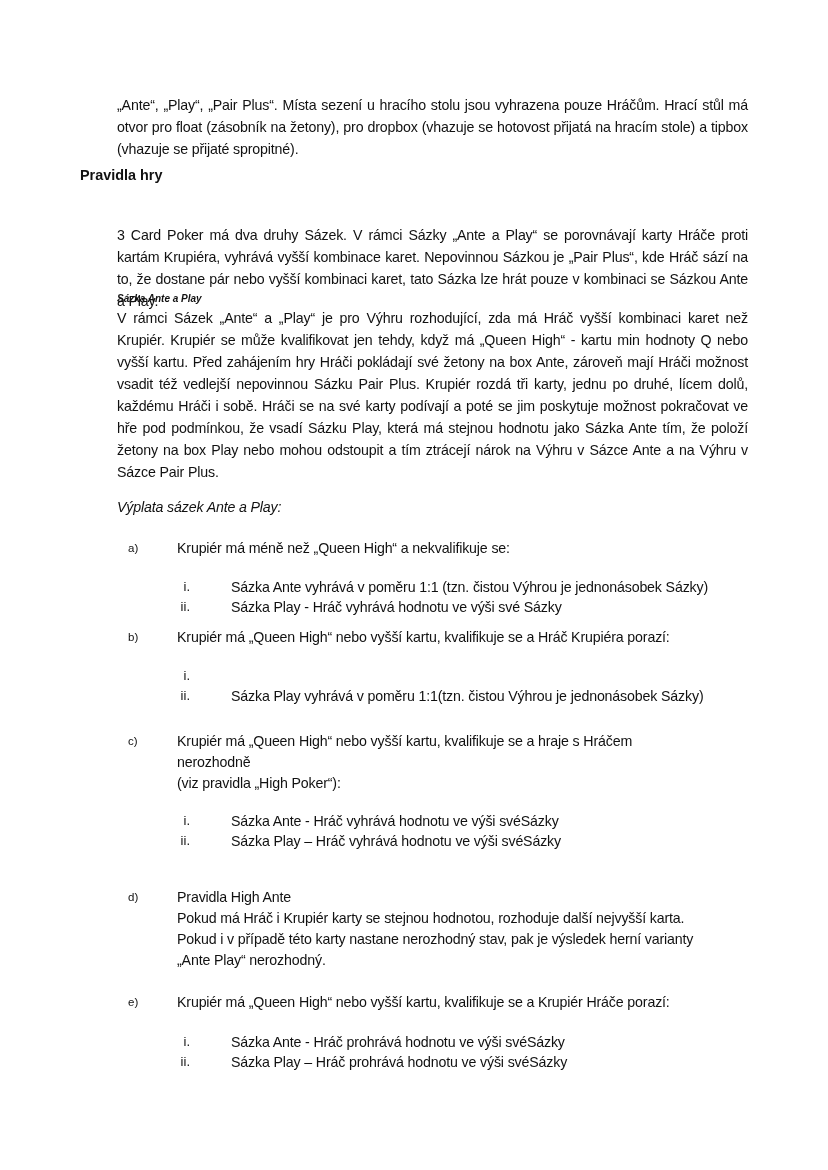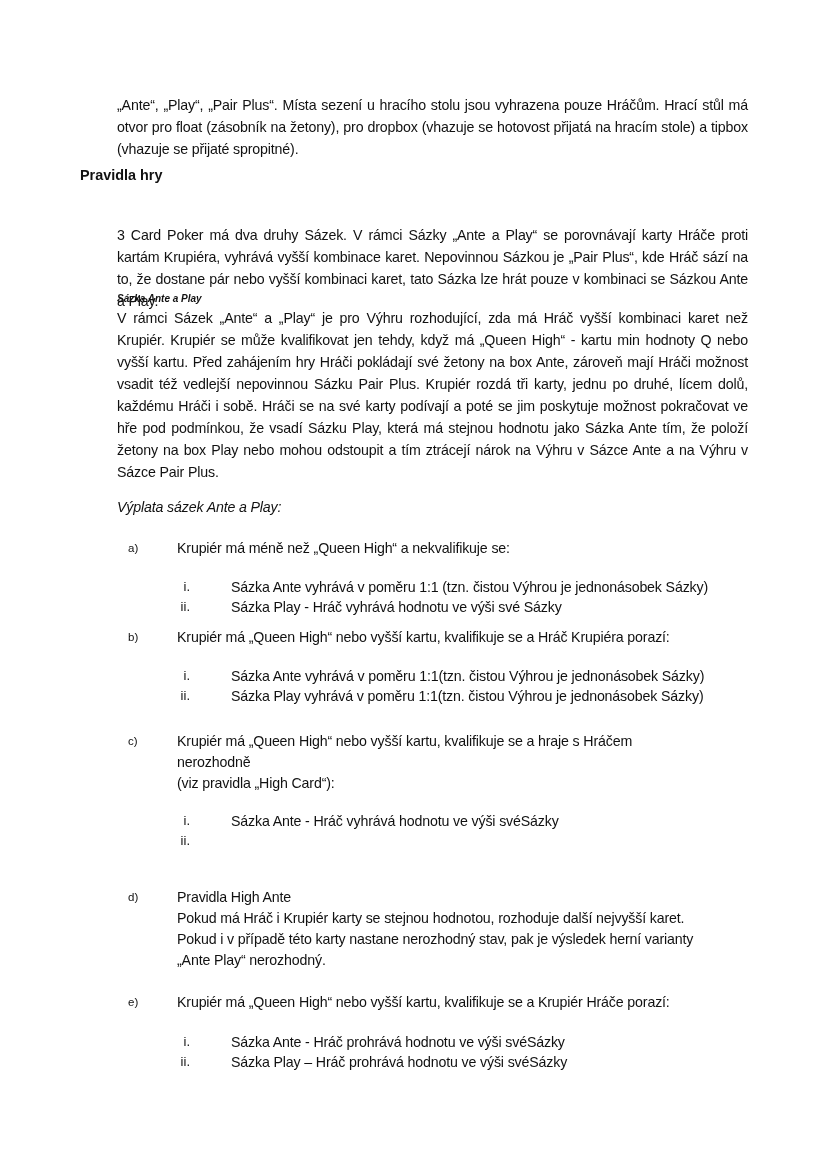--- a/index.html
+++ b/index.html
@@ -73,51 +73,51 @@
     <span class="marker">ii.</span>
     <span class="text">Sázka Play - Hráč vyhrává hodnotu ve výši své Sázky</span>
   </div>
 
   <div class="item" style="top:626px;">
     <span class="marker">b)</span>
     <span class="text">Krupiér má „Queen High“ nebo vyšší kartu, kvalifikuje se a Hráč Krupiéra porazí:</span>
   </div>
   <div class="sub" style="top:666px;">
     <span class="marker">i.</span>
-    <span class="text">Sázka Ante vyhrává v poměru 1:1(tzn. čistou Výhrou je jednonásobek Sázky)</span>
   </div>
   <div class="sub" style="top:686px;">
     <span class="marker">ii.</span>
     <span class="text">Sázka Play vyhrává v poměru 1:1(tzn. čistou Výhrou je jednonásobek Sázky)</span>
   </div>
 
   <div class="item" style="top:730px;">
     <span class="marker">c)</span>
     <span class="text">Krupiér má „Queen High“ nebo vyšší kartu, kvalifikuje se a hraje s Hráčem</span>
   </div>
   <div class="item" style="top:751px;padding-left:28px;">
     <span class="text">nerozhodně</span>
   </div>
   <div class="item" style="top:772px;">
-    <span class="text">(viz pravidla „High Card“):</span>
+    <span class="text">(viz pravidla „High Poker“):</span>
   </div>
   <div class="sub" style="top:811px;">
     <span class="marker">i.</span>
     <span class="text">Sázka Ante - Hráč vyhrává hodnotu ve výši svéSázky</span>
   </div>
   <div class="sub" style="top:831px;">
     <span class="marker">ii.</span>
+    <span class="text">Sázka Play – Hráč vyhrává hodnotu ve výši svéSázky</span>
   </div>
 
   <div class="item" style="top:886px;">
     <span class="marker">d)</span>
     <span class="text">Pravidla High Ante</span>
   </div>
   <div class="item" style="top:907px;">
-    <span class="text">Pokud má Hráč i Krupiér karty se stejnou hodnotou, rozhoduje další nejvyšší karet.</span>
+    <span class="text">Pokud má Hráč i Krupiér karty se stejnou hodnotou, rozhoduje další nejvyšší karta.</span>
   </div>
   <div class="item" style="top:928px;">
     <span class="text">Pokud i v případě této karty nastane nerozhodný stav, pak je výsledek herní varianty</span>
   </div>
   <div class="item" style="top:949px;">
     <span class="text">„Ante Play“ nerozhodný.</span>
   </div>
 
   <div class="item" style="top:991px;">
     <span class="marker">e)</span>

